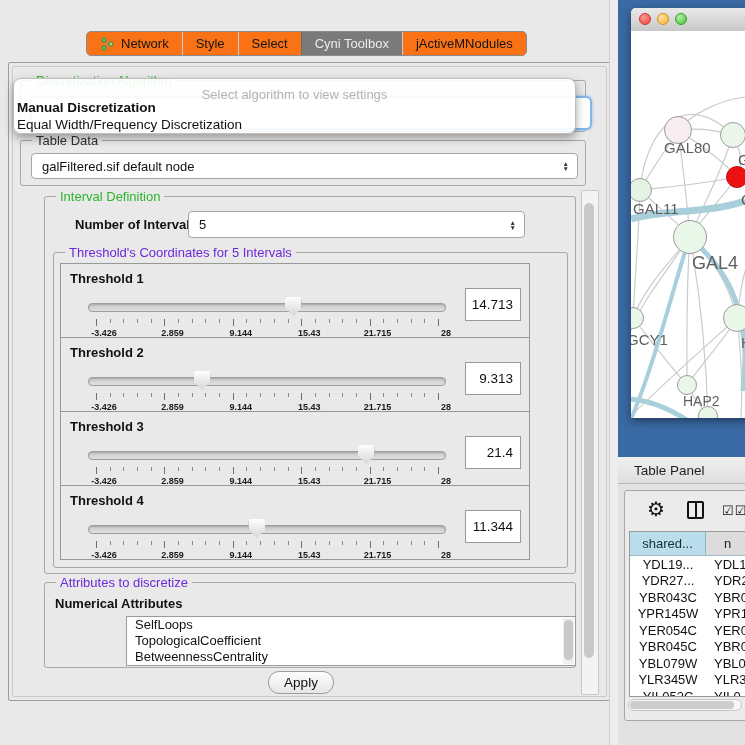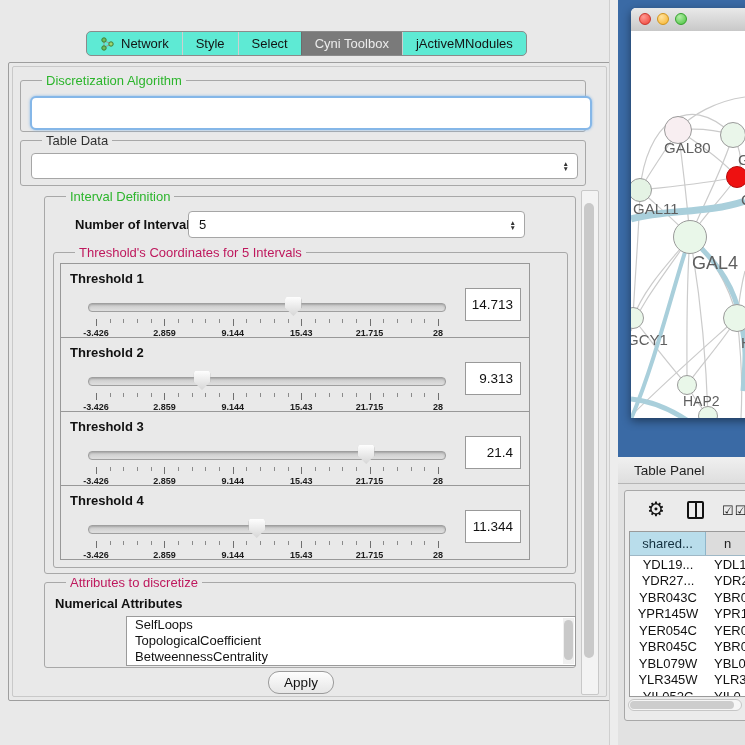--- a/index.html
+++ b/index.html
@@ -8,33 +8,33 @@
   .abs{position:absolute;}
 
   
   .cp-titlebar{left:0;top:0;width:614px;height:23px;background:linear-gradient(#f6f6f6,#e1e1e1);
                border-bottom:1px solid #c2c2c2;display:flex;align-items:center;padding:0 10px;box-sizing:border-box;}
   .cp-title{font-size:13px;color:#1d1d1d;}
   .cp-icons{margin-left:auto;display:flex;align-items:center;gap:12px;}
   .float-ic{width:9px;height:9px;border:1.5px solid #222;display:inline-block;}
   .close-ic{font-size:13px;font-weight:bold;color:#111;line-height:1;}
 
-  .tabstrip{display:flex;background:#5eead4;border:1px solid #8b8b8b;border-radius:5px;overflow:hidden;
+  .tabstrip{display:flex;background:#f97316;border:1px solid #8b8b8b;border-radius:5px;overflow:hidden;
             height:25px;font-size:13px;align-items:stretch;box-sizing:border-box;}
   .tabstrip .tab{display:flex;align-items:center;padding:0 13px;border-left:1px solid #cfcfcf;white-space:nowrap;color:#141414;}
   .tabstrip .tab:first-child{border-left:none;}
   .tabstrip .tab.selected{background:#7a7a7a;color:#ececec;border-color:#6c6c6c;}
   .tabstrip .tab svg{margin-right:6px;}
 
   .mainpanel{left:8px;top:62px;width:601px;height:637px;border:1px solid #9e9e9e;border-radius:2px;background:#e9e9e9;}
   .innerpanel{left:12px;top:66px;width:593px;height:629px;border:1px solid #c9c9c9;border-radius:2px;}
 
   .group{border:1px solid #a8a8a8;border-radius:3px;box-sizing:border-box;}
-  .gtitle{position:absolute;top:-8px;left:21px;background:#e9e9e9;padding:0 4px;font-size:13px;white-space:nowrap;}
-  .t-green{color:#2cb52c;} .t-blue{color:#be185d;} .t-dark{color:#303030;}
+  .gtitle{position:absolute;top:-8px;left:11px;background:#e9e9e9;padding:0 4px;font-size:13px;white-space:nowrap;}
+  .t-green{color:#2cb52c;} .t-blue{color:#6d28d9;} .t-dark{color:#303030;}
 
   .combo{background:#fff;border:1px solid #a6a6a6;border-radius:4px;font-size:13px;
          display:flex;align-items:center;padding:0 24px 0 10px;box-sizing:border-box;}
   .combo .arrows{position:absolute;right:8px;top:50%;transform:translateY(-50%);display:flex;flex-direction:column;
                  font-size:6.5px;color:#333;line-height:5px;text-align:center;}
 
   .combo-remnant{left:30px;top:96px;width:558px;height:30px;border:2px solid #85b7e8;border-radius:6px;
                  background:#fff;box-shadow:0 0 3px #85b7e8;}
 
   .popup{left:13px;top:78px;width:563px;height:56px;background:rgba(255,255,255,0.92);border:1px solid #bdbdbd;
@@ -57,21 +57,21 @@
                 background:linear-gradient(#c9c9c9,#e0e0e0);box-shadow:inset 0 1px 2px rgba(0,0,0,.18);}
   .thumb-rail{position:absolute;left:8px;right:8px;top:0;height:21px;}
   .slider-thumb{position:absolute;top:1px;width:17px;height:19px;transform:translateX(-50%);
                 background:linear-gradient(#fefefe,#d6d6d6);
                 clip-path:polygon(10% 0,90% 0,100% 14%,100% 55%,50% 100%,0 55%,0 14%);
                 filter:drop-shadow(0 0 1px rgba(0,0,0,.6));}
   .slider-ticks{position:absolute;left:8px;right:8px;top:23px;height:8px;}
   .slider-ticks i{position:absolute;width:1px;height:4px;background:#8a8a8a;}
   .slider-ticks i.major{height:7px;background:#6f6f6f;}
   .slider-tick-labels{position:absolute;left:8px;right:8px;top:32px;height:12px;}
-  .slider-tick-labels span{position:absolute;transform:translateX(-50%);font-size:9px;font-weight:bold;color:#1a1a1a;}
+  .slider-tick-labels span{position:absolute;transform:translateX(-50%);font-size:9px;font-weight:bold;color:#1a1a1a;margin-left:8px;}
   .th-value{position:absolute;right:8px;top:24px;width:56px;height:33px;background:#fff;border:1px solid #999;
             font-size:13.5px;display:flex;align-items:center;justify-content:flex-end;padding-right:7px;box-sizing:border-box;}
 
   .listbox{background:#fff;border:1px solid #9a9a9a;box-sizing:border-box;overflow:hidden;}
   .listbox .item{font-size:13px;line-height:16px;padding-left:8px;white-space:nowrap;}
   .list-vscroll{position:absolute;right:1px;top:1px;bottom:1px;width:11px;background:#f0f0f0;}
   .list-vscroll .scrollthumb{left:1px;right:1px;top:2px;height:40px;}
 
   .btn{background:linear-gradient(#fdfdfd,#e6e6e6);border:1px solid #9b9b9b;border-radius:11px;
        font-size:13.5px;display:flex;align-items:center;justify-content:center;box-sizing:border-box;}
@@ -146,20 +146,21 @@
   <div class="abs innerpanel"></div>
 
   <div class="abs group" style="left:20px;top:80px;width:566px;height:52px;">
     <span class="gtitle t-green">Discretization Algorithm</span>
   </div>
   <div class="abs combo-remnant"></div>
 
   <div class="abs group" style="left:20px;top:140px;width:566px;height:46px;">
     <span class="gtitle t-dark">Table Data</span>
     <div class="combo" style="position:absolute;left:10px;top:12px;width:547px;height:26px;">
+      <span>galFiltered.sif default node</span>
       <span class="arrows">▲<br>▼</span>
     </div>
   </div>
 
   <div class="abs group" style="left:44px;top:196px;width:532px;height:378px;">
     <span class="gtitle t-green">Interval Definition</span>
   </div>
   <span class="abs lbl-bold" style="left:75px;top:217px;">Number of Intervals</span>
   <div class="abs combo" style="left:188px;top:211px;width:337px;height:27px;">
     <span>5</span>
@@ -373,20 +374,27 @@
         <div class="scrollthumb"></div>
       </div>
     </div>
   </div>
 
   <div class="abs btn" style="left:268px;top:671px;width:66px;height:23px;">
     <span>Apply</span>
   </div>
 
 
+  <div class="abs popup">
+    <div class="popup-ph">Select algorithm to view settings</div>
+    <div>
+        <div class="popup-option hl">Manual Discretization</div>
+        <div class="popup-option plain">Equal Width/Frequency Discretization</div>
+      </div>
+  </div>
 
   <div class="abs splitter"></div>
   <div class="abs blue-bg"></div>
 
   <div class="abs net-window">
     <div class="net-titlebar">
       <span class="tlight tl-red"></span>
       <span class="tlight tl-yellow"></span>
       <span class="tlight tl-green"></span>
     </div>

